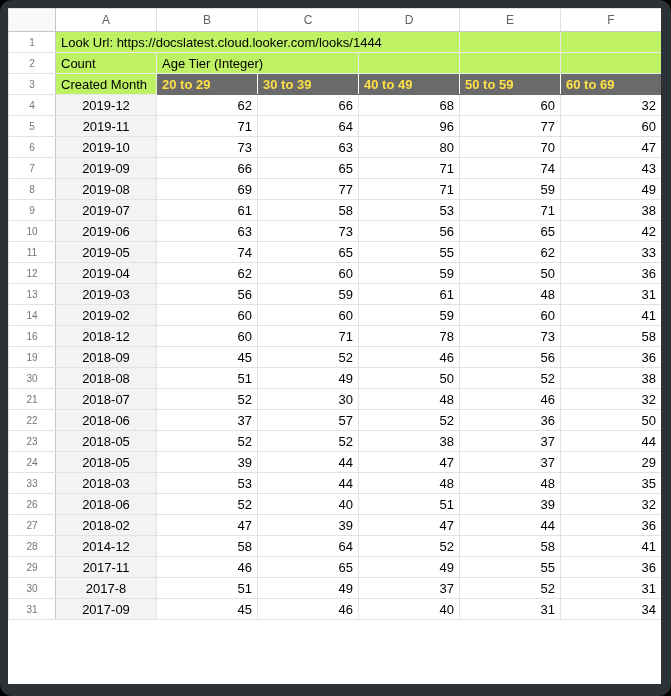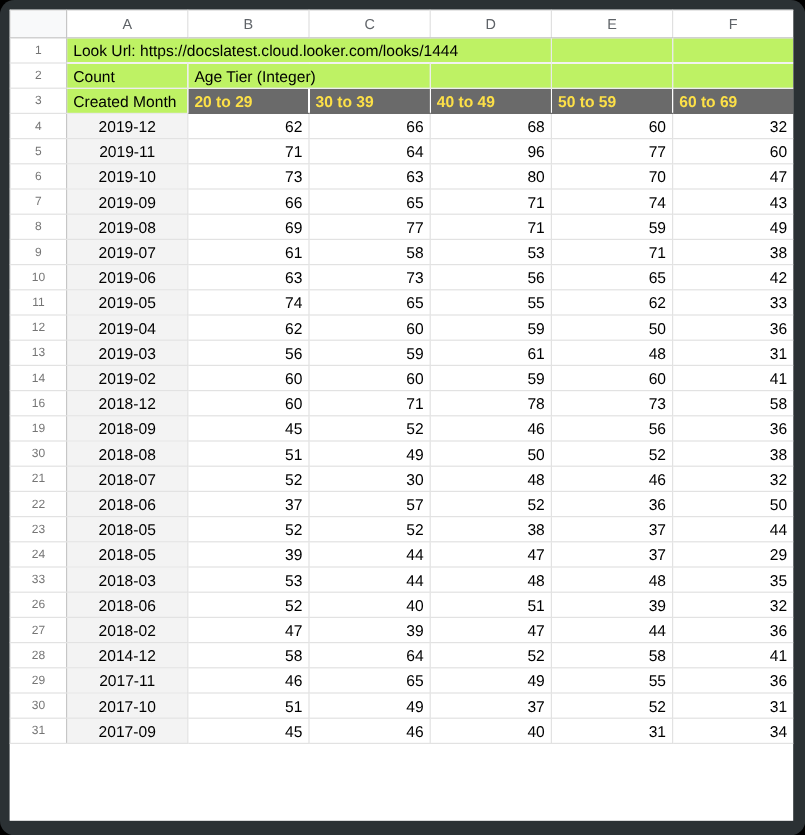--- a/index.html
+++ b/index.html
@@ -375,21 +375,21 @@
     <td class="month">2017-11</td>
     <td class="num">46</td>
     <td class="num">65</td>
     <td class="num">49</td>
     <td class="num">55</td>
     <td class="num">36</td>
   </tr>
 
   <tr>
     <td class="rownum">30</td>
-    <td class="month">2017-10</td>
+    <td class="month">2017-8</td>
     <td class="num">51</td>
     <td class="num">49</td>
     <td class="num">37</td>
     <td class="num">52</td>
     <td class="num">31</td>
   </tr>
 
   <tr>
     <td class="rownum">31</td>
     <td class="month">2017-09</td>

